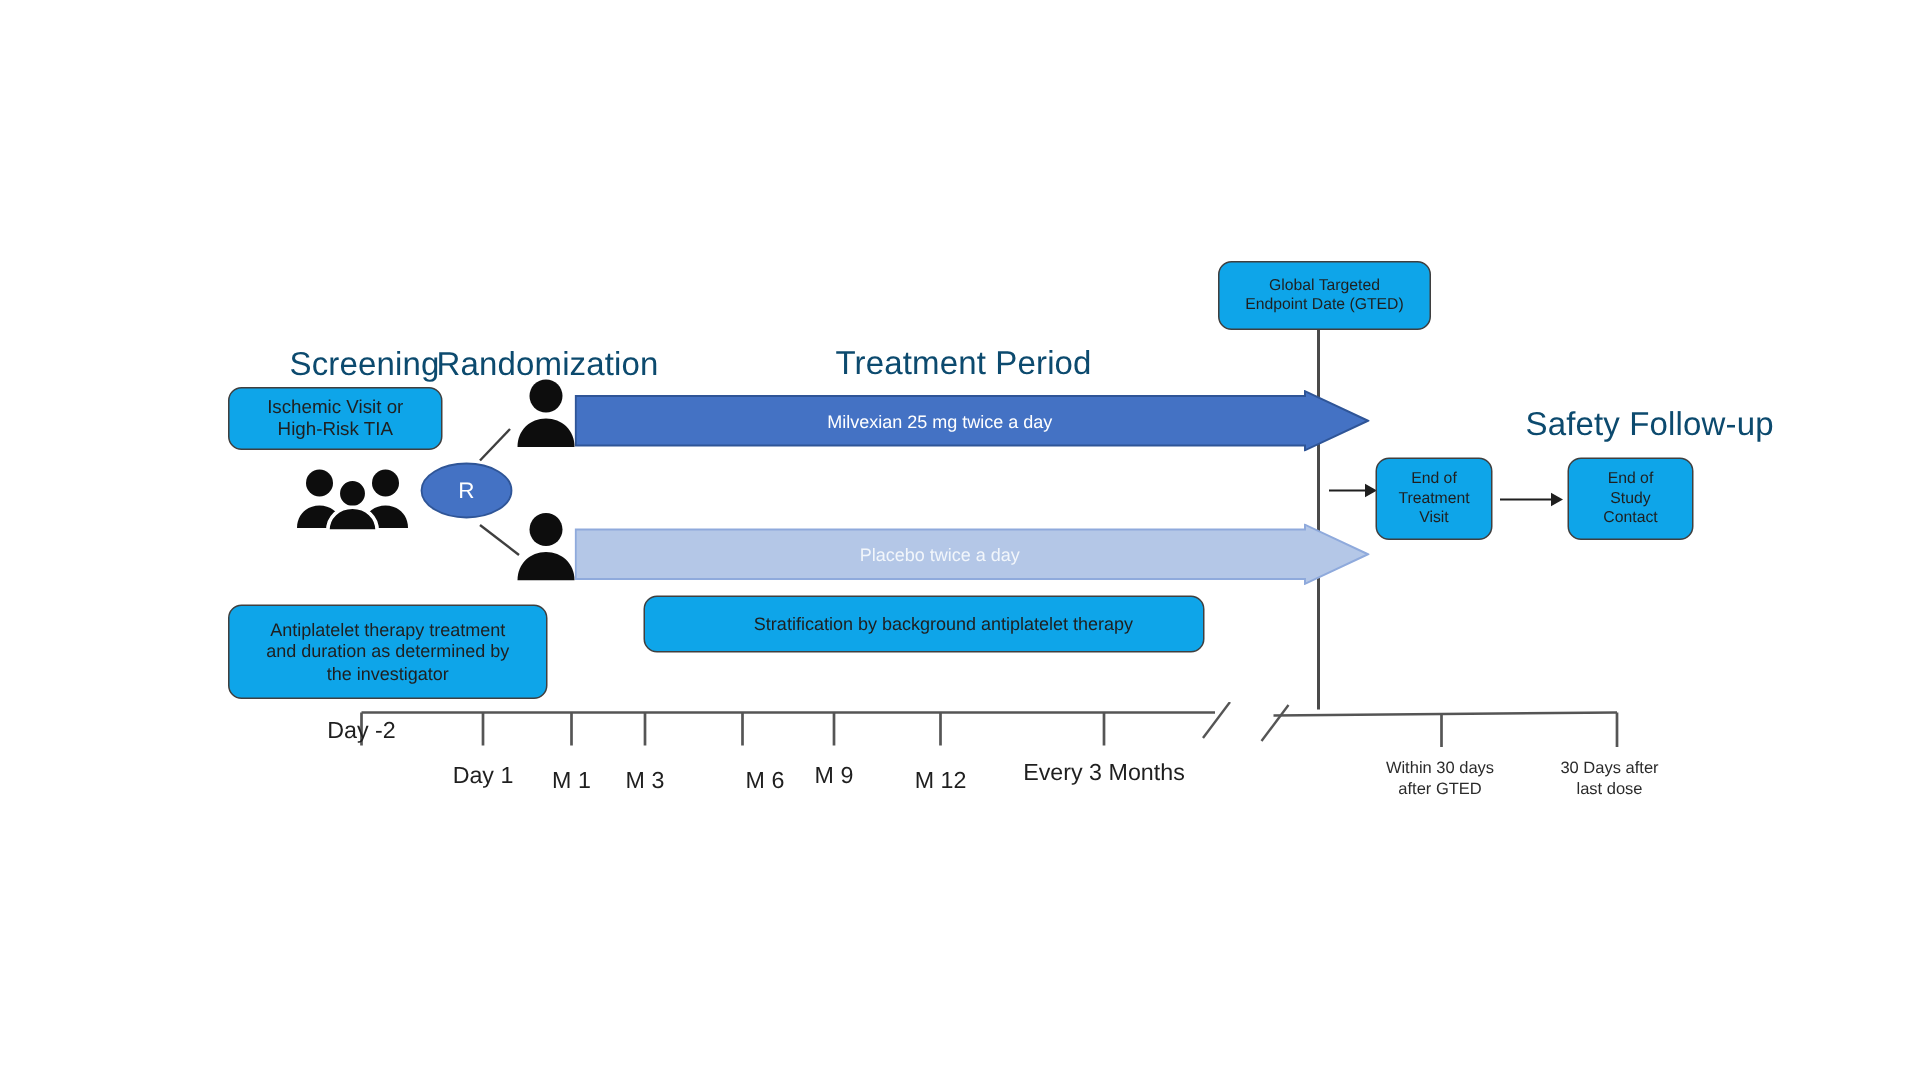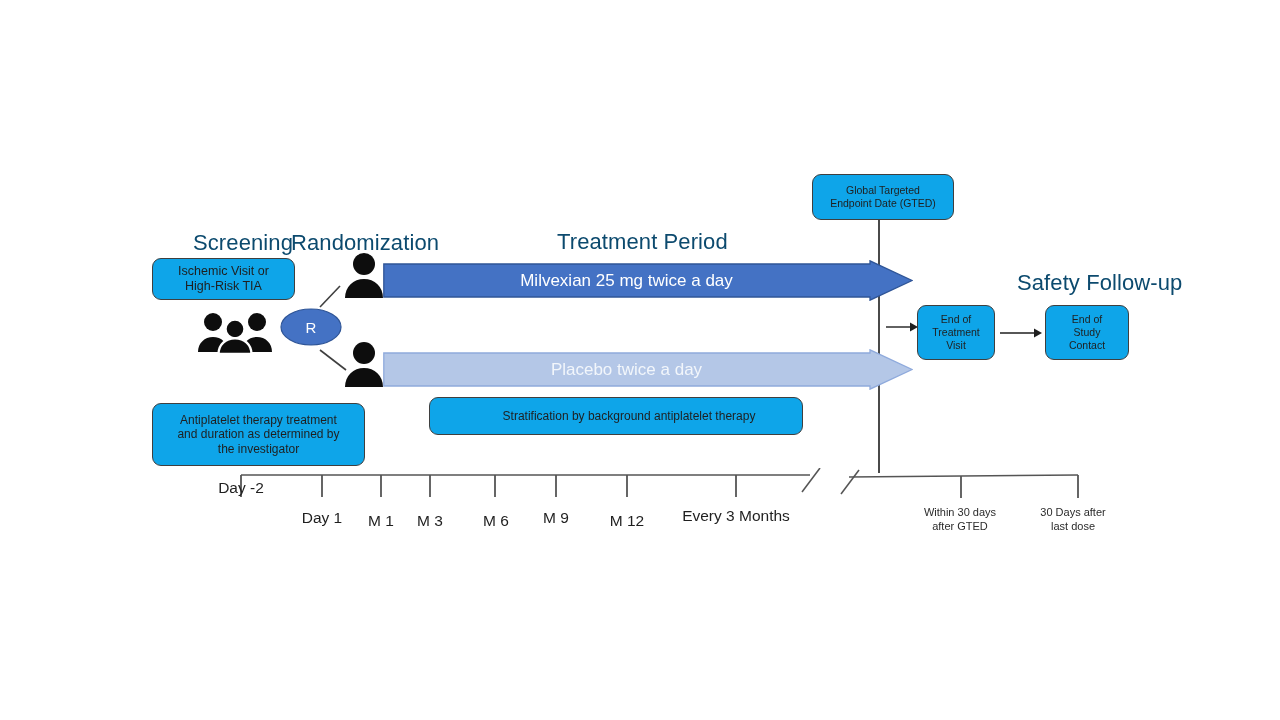--- a/index.html
+++ b/index.html
@@ -50,21 +50,21 @@
   .arrow-wrap svg { display: block; }
   .arrow-label {
     position: absolute;
     top: 0;
     left: 0;
     height: 100%;
     display: flex;
     align-items: center;
     justify-content: center;
     color: #ffffff;
-    font-size: 17px;
+    font-size: 12px;
     white-space: nowrap;
     pointer-events: none;
   }
   .arrow-label.placebo { color: #f2f6fb; }
 
   
   .glyph { position: absolute; }
   .glyph svg { display: block; }
 
   
@@ -218,21 +218,21 @@
     <line x1="397" y1="7" x2="397" y2="29" stroke="#555" stroke-width="1.8"></line>
     <line x1="506" y1="7" x2="506" y2="29" stroke="#555" stroke-width="1.8"></line>
 
     <line x1="572" y1="24" x2="590" y2="0" stroke="#555" stroke-width="1.6"></line>
   </svg>
 
   <div class="tick-label" style="left:241px; top:479px;">Day -2</div>
   <div class="tick-label" style="left:322px; top:509px;">Day 1</div>
   <div class="tick-label" style="left:381px; top:512px;">M 1</div>
   <div class="tick-label" style="left:430px; top:512px;">M 3</div>
-  <div class="tick-label" style="left:496px; top:512px;">M 6</div>
+  <div class="tick-label" style="left:510px; top:512px;">M 6</div>
   <div class="tick-label" style="left:556px; top:509px;">M 9</div>
   <div class="tick-label" style="left:627px; top:512px;">M 12</div>
   <div class="tick-label" style="left:736px; top:507px;">Every 3 Months</div>
 
   <svg class="abs" style="left:835px; top:466px;" width="260" height="40" viewBox="0 0 260 40">
     <line x1="6" y1="28" x2="24" y2="4" stroke="#555" stroke-width="1.6"></line>
     <line x1="14" y1="11" x2="243" y2="9" stroke="#555" stroke-width="1.6"></line>
     <line x1="126" y1="10" x2="126" y2="32" stroke="#555" stroke-width="1.8"></line>
     <line x1="243" y1="9" x2="243" y2="32" stroke="#555" stroke-width="1.8"></line>
   </svg>

